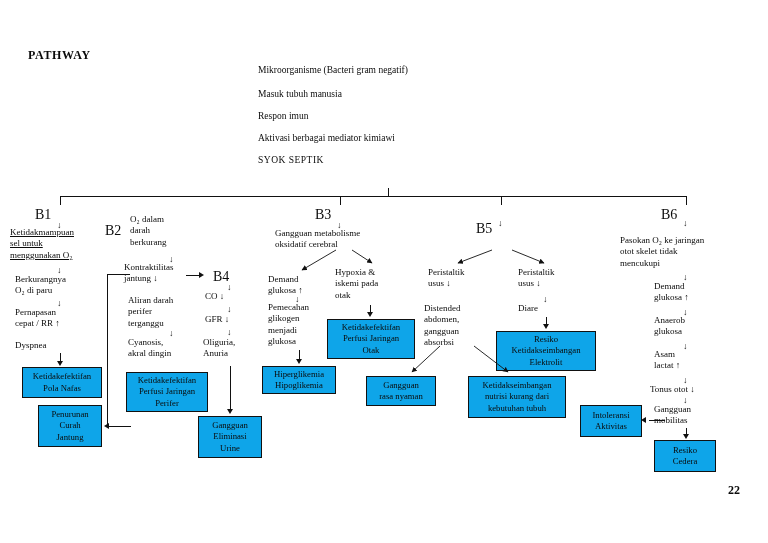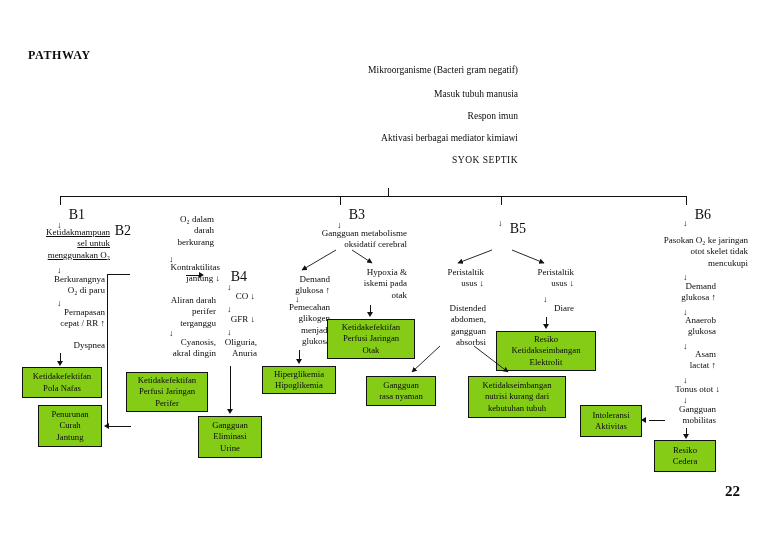--- a/index.html
+++ b/index.html
@@ -4,48 +4,48 @@
 <style>
   html,body{margin:0;padding:0;background:#fff;}
   #page{
     position:relative;
     width:768px;height:543px;
     background:#ffffff;
     font-family:"Liberation Serif","DejaVu Serif",serif;
     color:#0b0b0b;
     overflow:hidden;
   }
-  .t{position:absolute;text-align:right;line-height:1.25;white-space:pre-line;}
+  .t{position:absolute;text-align:left;line-height:1.25;white-space:pre-line;}
   #title{
     position:absolute;left:28px;top:48px;
     font-weight:bold;font-size:12px;letter-spacing:.6px;
   }
   .hdr{font-size:9.5px;}
   .node{font-size:9px;}
   .blabel{font-size:14px;}
   .box{
-    position:absolute;border:1px solid #111;background:#84cc16;
+    position:absolute;border:1px solid #111;background:#0ea5e9;
     font-size:8.7px;line-height:1.3;text-align:center;
     display:flex;align-items:center;justify-content:center;
     white-space:pre-line;box-sizing:border-box;
   }
   .vline{position:absolute;width:1px;background:#111;}
   .hline{position:absolute;height:1px;background:#111;}
   .arrowdn{position:absolute;width:0;height:0;
     border-left:3.2px solid transparent;border-right:3.2px solid transparent;
     border-top:5px solid #111;}
   .arrowlt{position:absolute;width:0;height:0;
     border-top:3.2px solid transparent;border-bottom:3.2px solid transparent;
     border-right:5px solid #111;}
   .arrowrt{position:absolute;width:0;height:0;
     border-top:3.2px solid transparent;border-bottom:3.2px solid transparent;
     border-left:5px solid #111;}
   .dash{position:absolute;font-size:9px;line-height:1;color:#111;}
   svg.diag{position:absolute;left:0;top:0;width:768px;height:543px;pointer-events:none;}
-  #pageno{position:absolute;right:28px;top:483px;font-size:15px;font-weight:bold;}
+  #pageno{position:absolute;right:28px;top:483px;font-size:12px;font-weight:bold;}
 </style>
 </head>
 <body>
 
 <div id="page">
 
   <div id="title">PATHWAY</div>
 
   <div class="t hdr" style="left:258px;top:65px;width:260px;">Mikroorganisme (Bacteri gram negatif)</div>
   <div class="t hdr" style="left:258px;top:89px;width:260px;">Masuk tubuh manusia</div>

